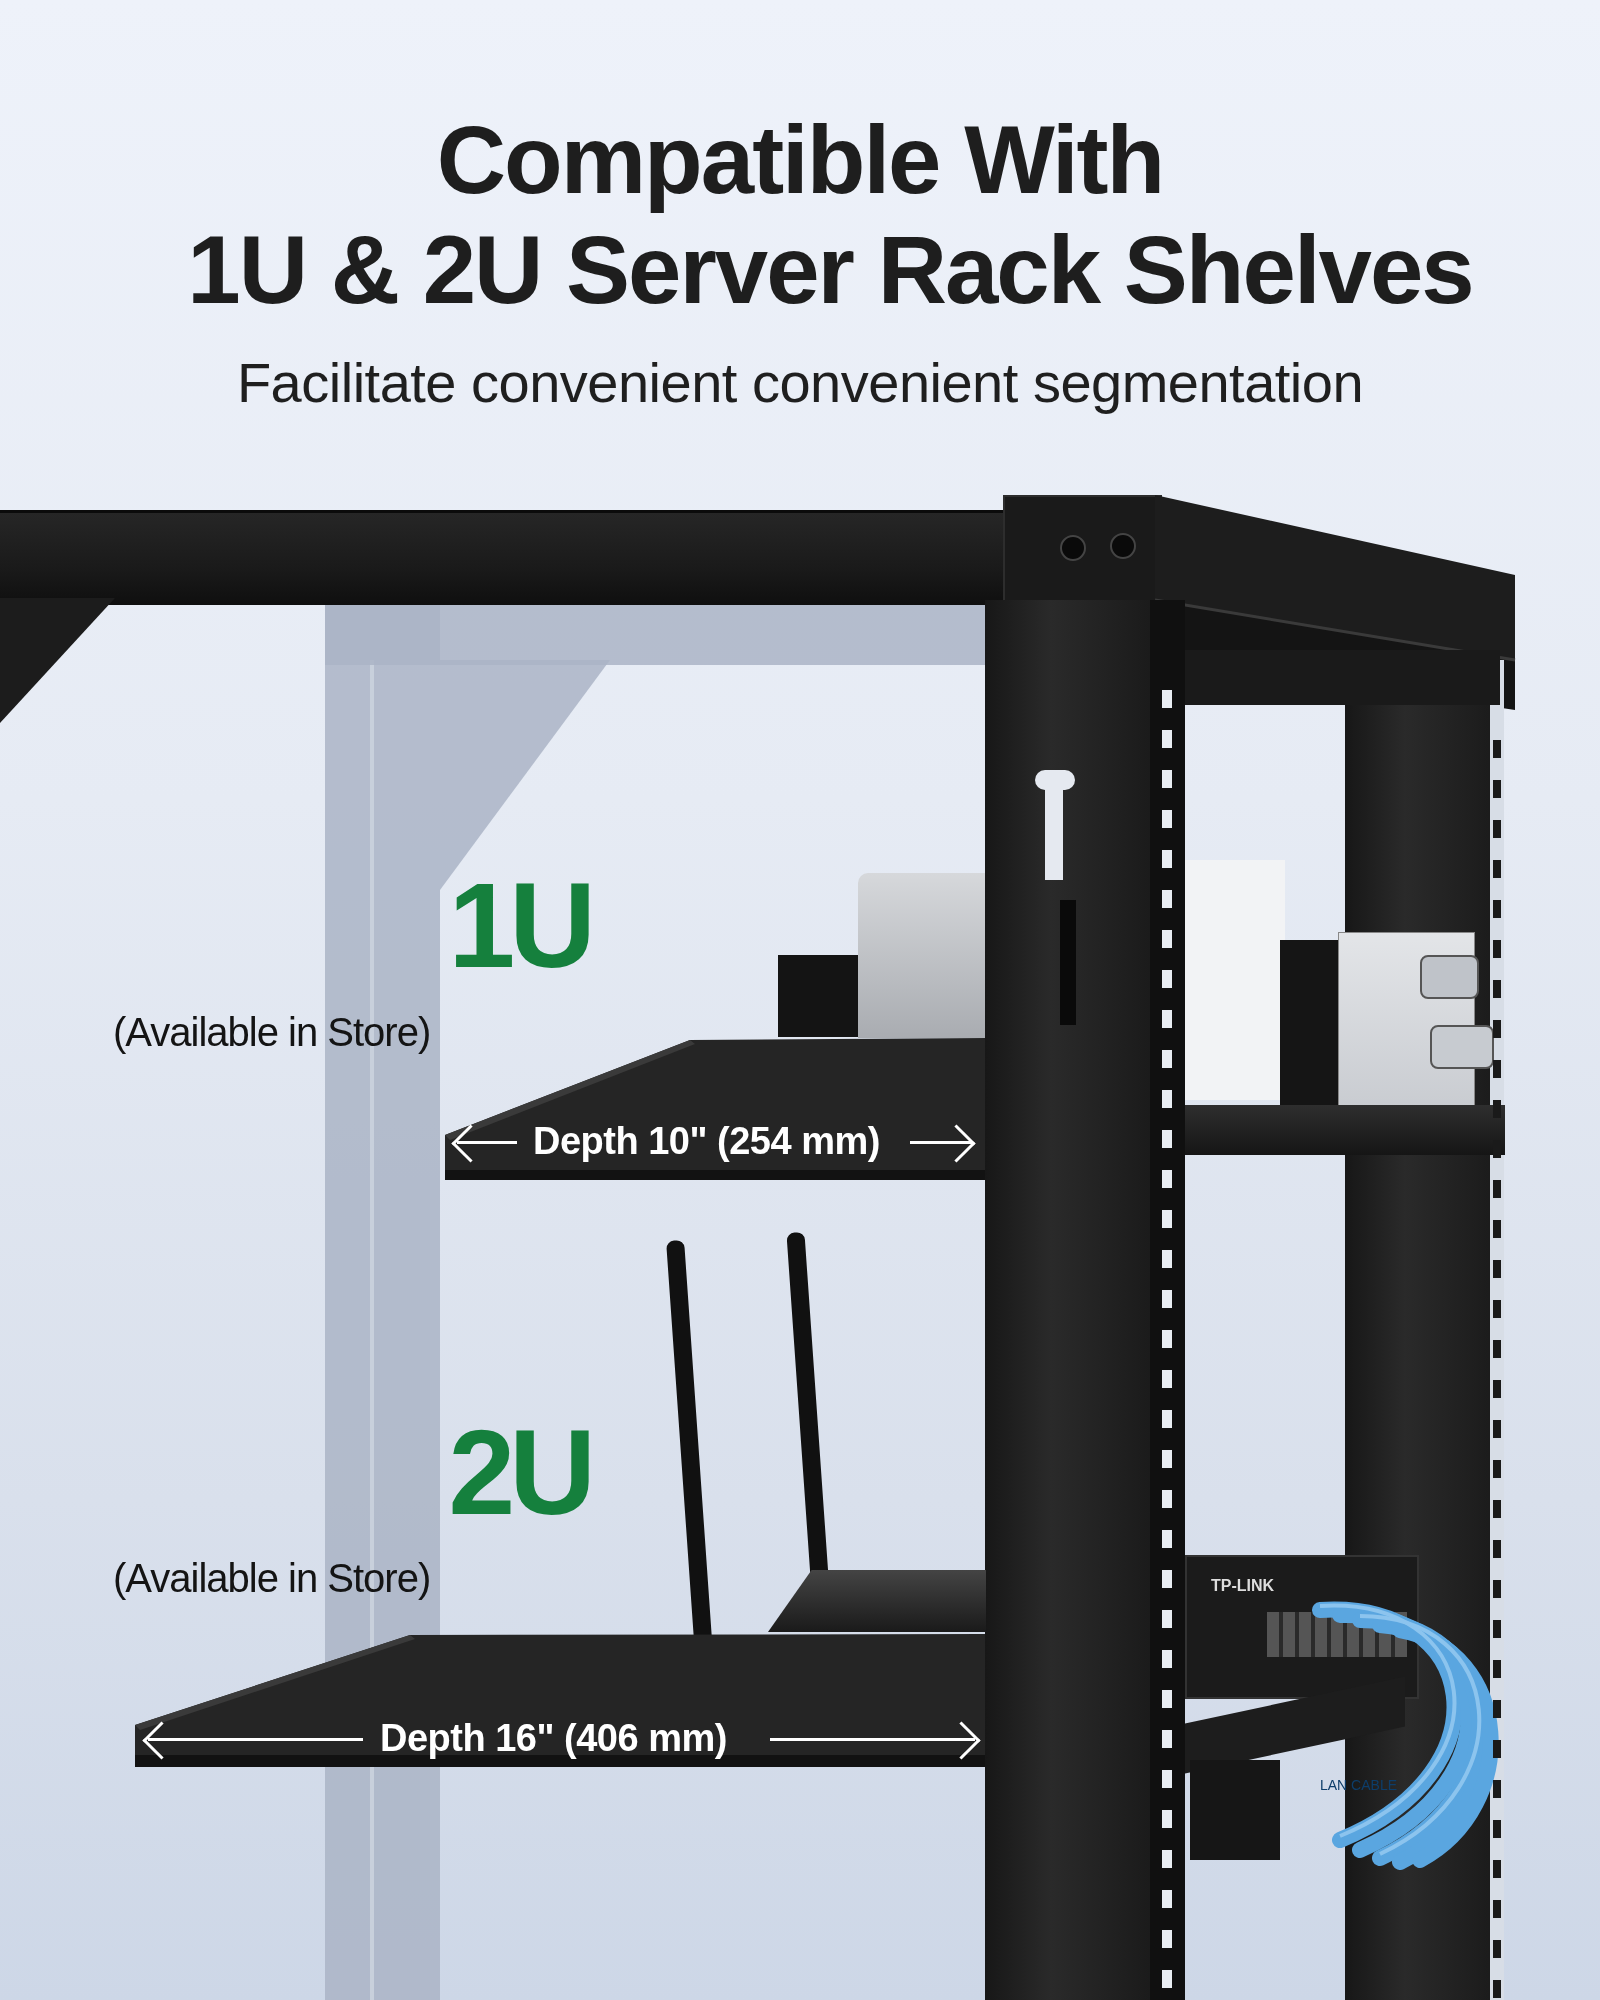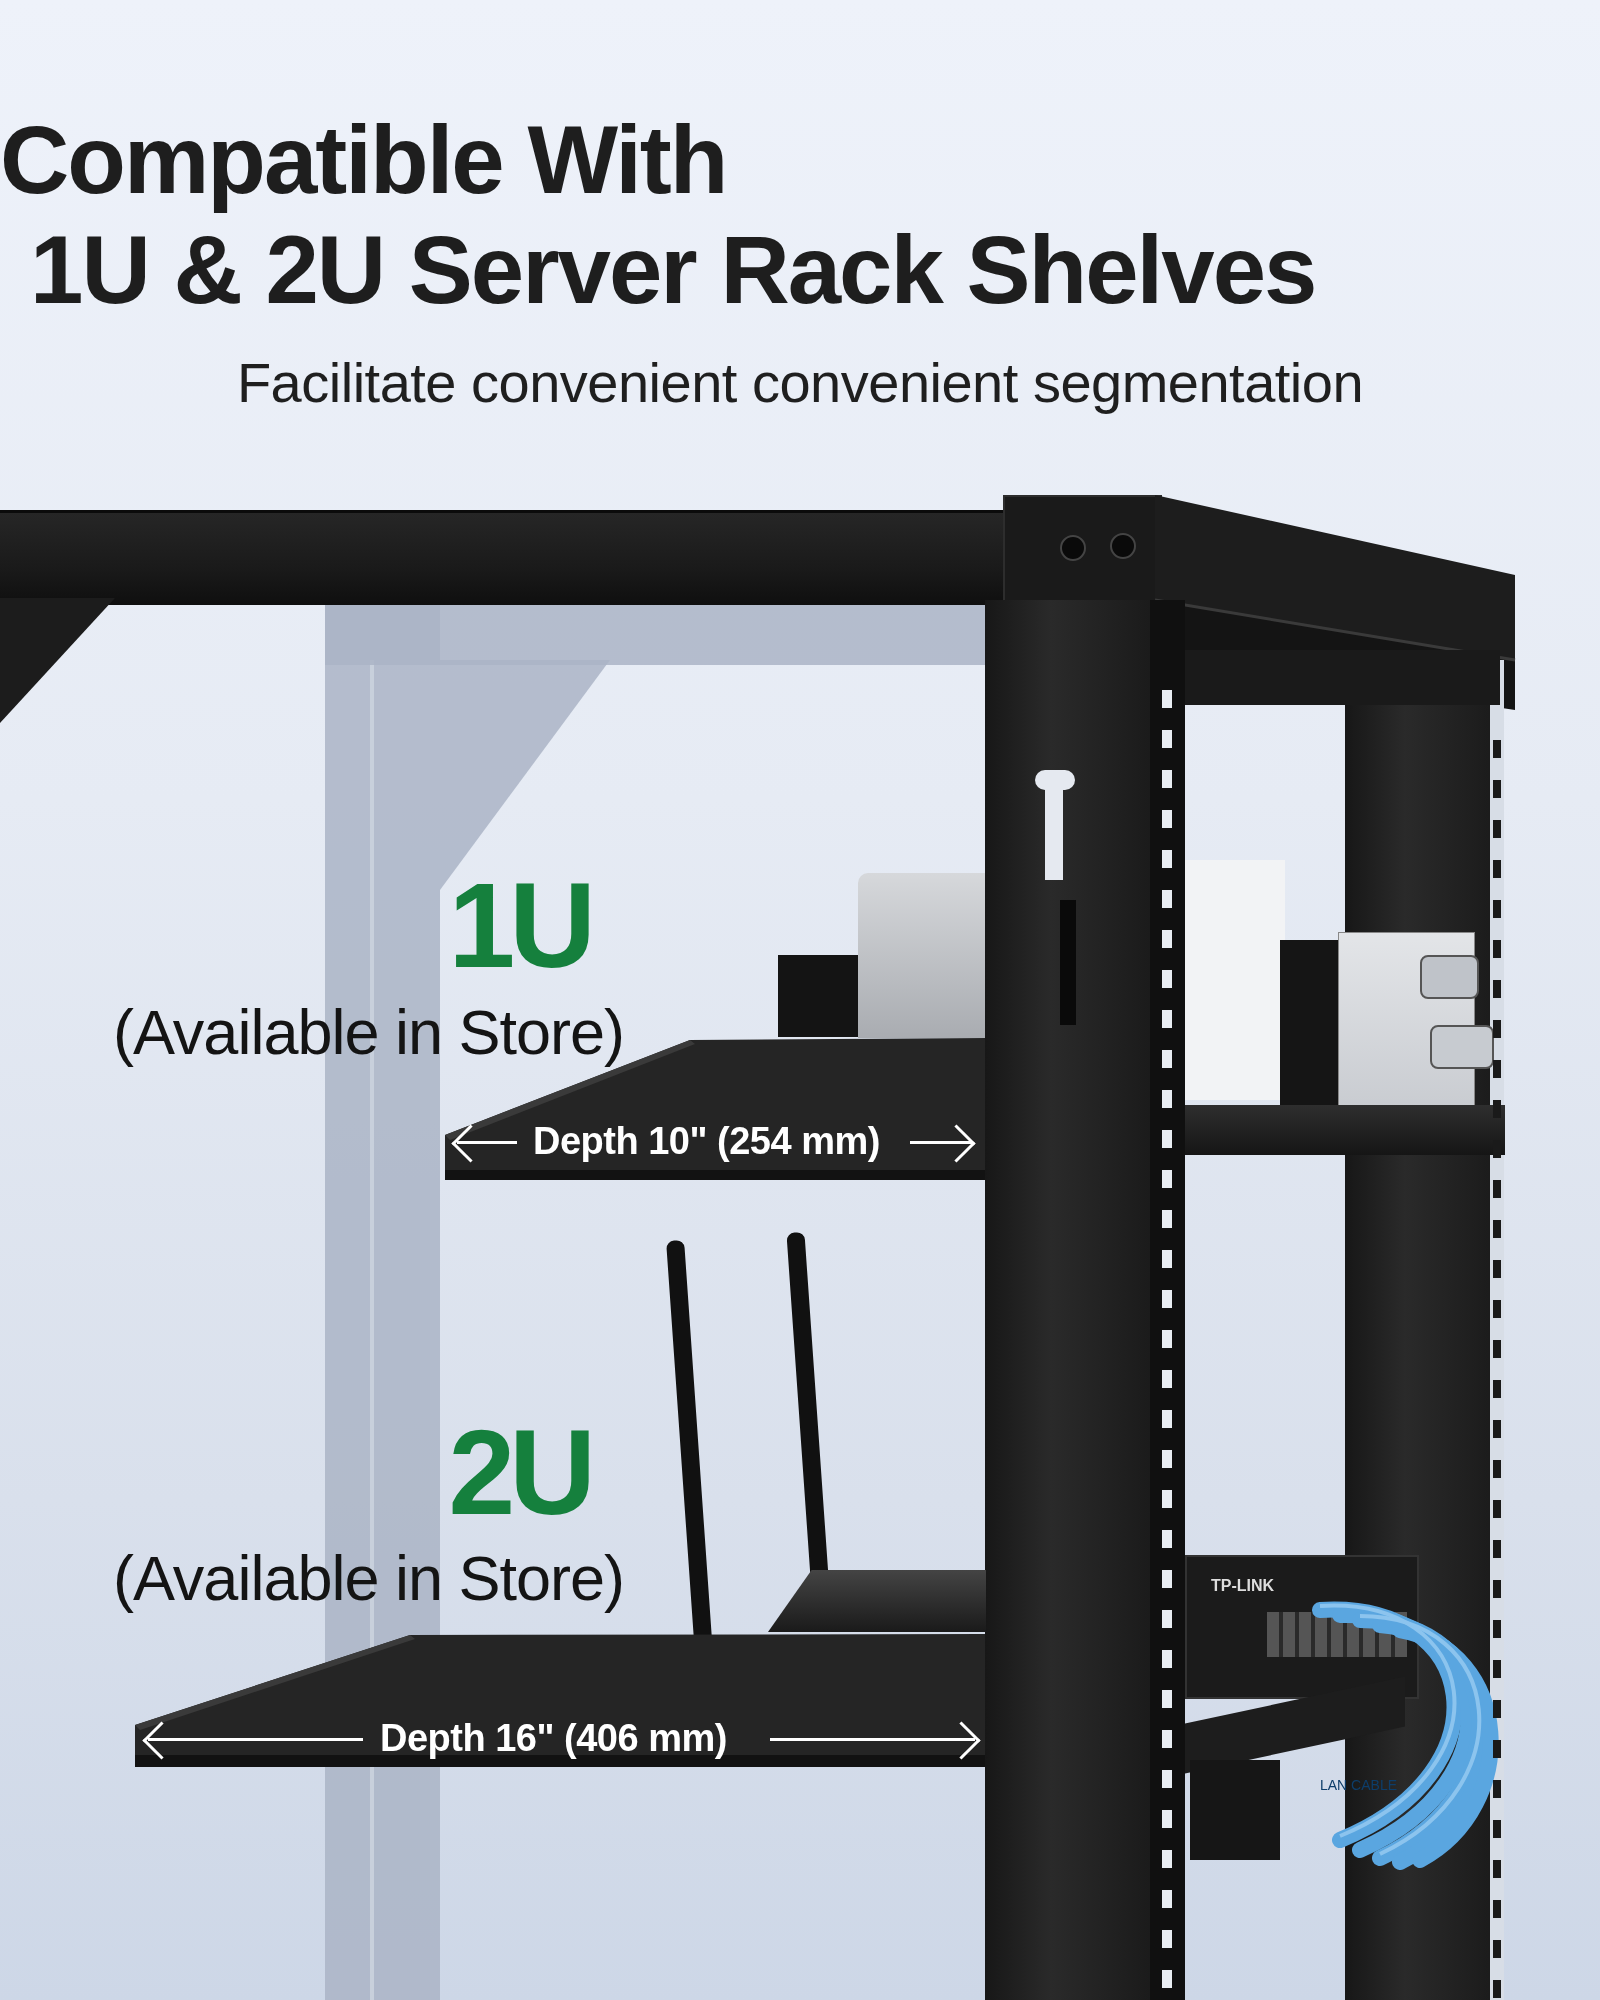--- a/index.html
+++ b/index.html
@@ -1,33 +1,33 @@
 <!DOCTYPE html>
 <html><head>
 <meta charset="utf-8">
 <style>
   html, body { margin:0; padding:0; }
   body { width:1600px; height:2000px; overflow:hidden; position:relative;
     background: linear-gradient(180deg, #eef2fa 0%, #e6ebf4 40%, #d9e0ec 75%, #cdd7e7 100%);
     font-family: "Liberation Sans", sans-serif; }
   .abs { position:absolute; }
-  .title { left:0; width:1600px; text-align:left; color:#1e1e1e; font-weight:700;
+  .title { left:0; width:1600px; text-align:center; color:#1e1e1e; font-weight:700;
     font-family:"Liberation Sans", sans-serif; letter-spacing:-2px; }
   #t1 { top:105px; font-size:96px; line-height:110px; }
   #t2 { top:215px; font-size:96px; line-height:110px;margin-left:30px; }
   #sub { top:350px; left:0; width:1600px; text-align:center; font-size:56px; color:#1f1f1f; letter-spacing:-0.5px; }
 
   
   .ghost { background:#aab4c6; opacity:0.85; }
   
   .metal { background: linear-gradient(90deg,#171717,#2a2a2a 40%,#1b1b1b); }
   .metal-h { background: linear-gradient(180deg,#262626,#1a1a1a 60%,#0f0f0f); }
 
   .label-u { color:#15803d; font-weight:700; font-size:120px; line-height:120px; letter-spacing:-6px; text-align:right; }
-  .label-avail { color:#141414; font-size:63px; line-height:64px; letter-spacing:-1px; }
+  .label-avail { color:#141414; font-size:40px; line-height:64px; letter-spacing:-1px; }
 
   .shelf-text { color:#fff; font-weight:700; font-size:38px; white-space:nowrap; letter-spacing:-0.5px; }
   .arrow-line { background:#fff; height:3px; }
   .arrowhead { width:24px; height:24px; border-top:3px solid #fff; border-left:3px solid #fff; }
 </style>
 </head>
 <body>
 
 <div class="abs title" id="t1">Compatible With</div>
 <div class="abs title" id="t2">1U &amp; 2U Server Rack Shelves</div>

